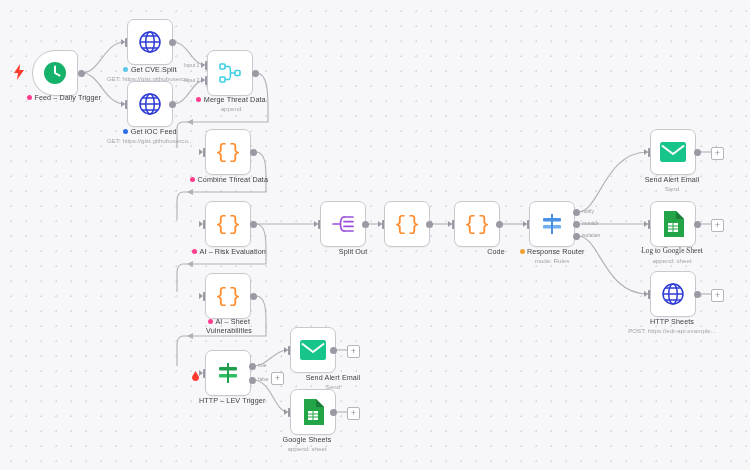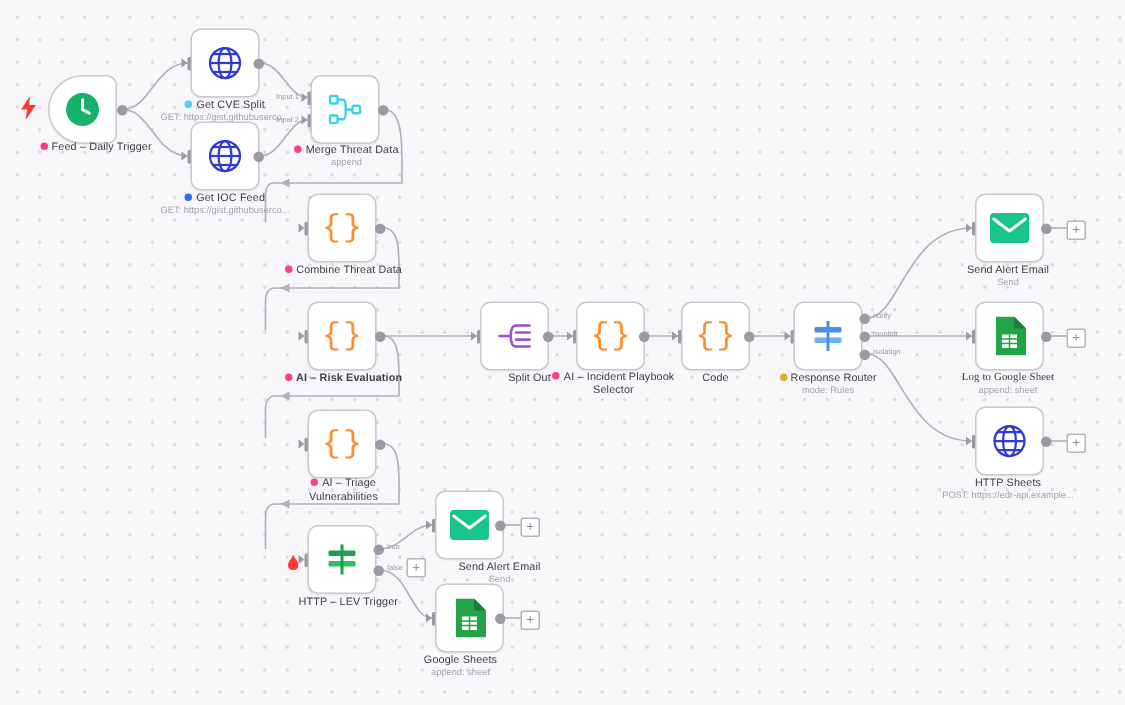--- a/index.html
+++ b/index.html
@@ -228,32 +228,32 @@
   <div class="caption" style="left:176px;top:175px;width:106px;">
     <span class="dot pinkdot"></span><span>Combine Threat Data</span>
   </div>
 
   <div class="inarrow" style="left:199px;top:220.5px;"></div>
   <div class="inport" style="left:203px;top:219.5px;"></div>
   <div class="node" style="left:205px;top:201px;">
     <span class="glyph braces">{ }</span>
   </div>
   <div class="port" style="left:250px;top:220.5px;"></div>
-  <div class="caption" style="left:176px;top:247px;width:106px;font-weight:bold;">
+  <div class="caption" style="left:176px;top:247px;width:106px;">
     <span class="dot pinkdot"></span><span>AI – Risk Evaluation</span>
   </div>
 
   <div class="inarrow" style="left:199px;top:292.5px;"></div>
   <div class="inport" style="left:203px;top:291.5px;"></div>
   <div class="node" style="left:205px;top:273px;">
     <span class="glyph braces">{ }</span>
   </div>
   <div class="port" style="left:250px;top:292.5px;"></div>
   <div class="caption wrap" style="left:186px;top:318px;width:86px;">
-    <span class="dot pinkdot"></span><span>AI – Triage Vulnerabilities</span>
+    <span class="dot pinkdot"></span><span>AI – Sheet Vulnerabilities</span>
   </div>
 
   <div class="inarrow" style="left:199px;top:369.5px;"></div>
   <div class="inport" style="left:203px;top:368.5px;"></div>
   <div class="node" style="left:205px;top:350px;">
     <span class="glyph">
       <svg width="24" height="24" viewBox="0 0 24 24">
         <rect x="3" y="6" width="18" height="3.6" rx="1" fill="#1f9e4e"></rect>
         <rect x="3" y="13" width="18" height="3.6" rx="1" fill="#2fbf63"></rect>
         <rect x="11" y="2" width="2" height="20" fill="#1f9e4e"></rect>
@@ -289,31 +289,28 @@
   </div>
   <div class="port" style="left:362px;top:220.5px;"></div>
   <div class="caption" style="left:315px;top:247px;width:76px;">Split Out</div>
 
   <div class="inarrow" style="left:378px;top:220.5px;"></div>
   <div class="inport" style="left:382px;top:219.5px;"></div>
   <div class="node" style="left:384px;top:201px;">
     <span class="glyph braces">{ }</span>
   </div>
   <div class="port" style="left:426px;top:220.5px;"></div>
-  <div class="caption wrap" style="left:363px;top:247px;width:92px;">
-    <span class="dot pinkdot"></span><span>AI – Incident Playbook Selector</span>
-  </div>
 
   <div class="inarrow" style="left:448px;top:220.5px;"></div>
   <div class="inport" style="left:452px;top:219.5px;"></div>
   <div class="node" style="left:454px;top:201px;">
     <span class="glyph braces">{ }</span>
   </div>
   <div class="port" style="left:496px;top:220.5px;"></div>
-  <div class="caption" style="left:444px;top:247px;width:66px;">Code</div>
+  <div class="caption" style="left:463px;top:247px;width:66px;">Code</div>
 
   <div class="inarrow" style="left:523px;top:220.5px;"></div>
   <div class="inport" style="left:527px;top:219.5px;"></div>
   <div class="node" style="left:529px;top:201px;">
     <span class="glyph">
       <svg width="24" height="24" viewBox="0 0 24 24">
         <rect x="3" y="6" width="18" height="3.6" rx="1" fill="#4a90e2"></rect>
         <rect x="3" y="13" width="18" height="3.6" rx="1" fill="#6fb0f0"></rect>
         <rect x="11" y="2" width="2" height="20" fill="#4a90e2"></rect>
       </svg>

